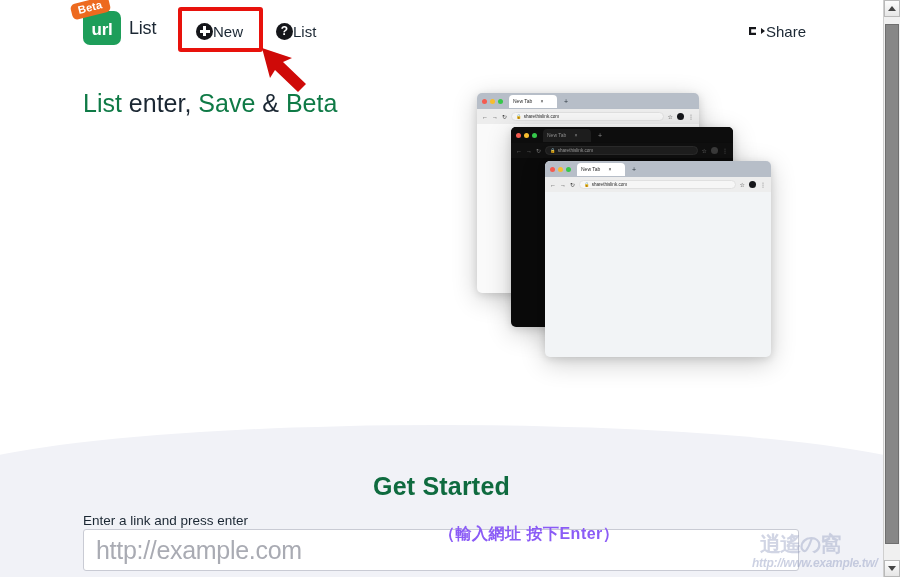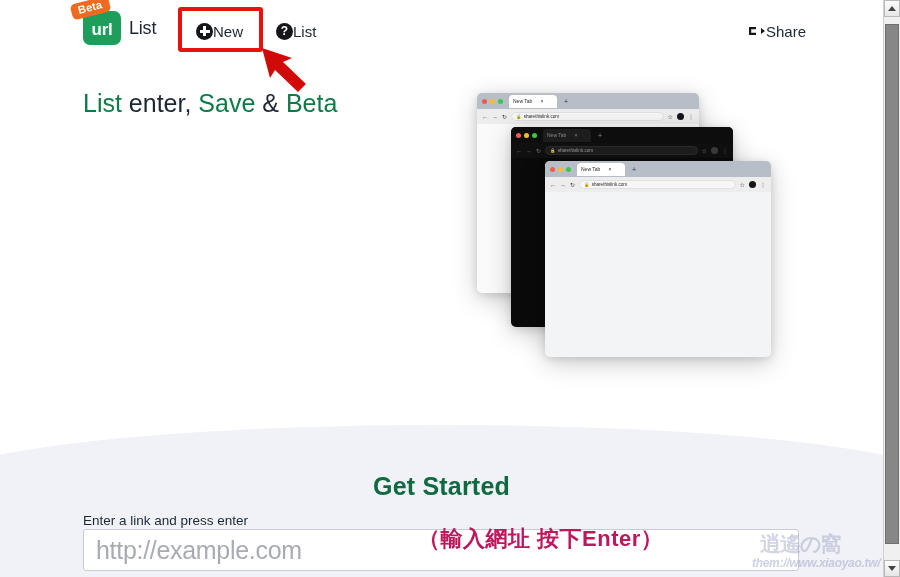--- a/index.html
+++ b/index.html
@@ -265,24 +265,24 @@
     display:flex; align-items:center;
     padding:0 12px;
   }
   #gs-input .ph {
     font-size:25px;
     color:#a9abb3;
     font-weight:normal;
     letter-spacing:-0.3px;
   }
   #gs-annotation {
-    position:absolute; left:418px; top:524px;
-    font-size:22px;
+    position:absolute; left:439px; top:524px;
+    font-size:16px;
     font-weight:bold;
-    color:#be185d;
+    color:#8b5cf6;
     white-space:nowrap;
     letter-spacing:0.5px;
   }
 
   
   #watermark {
     position:absolute; left:752px; top:530px;
     width:140px; height:47px;
     pointer-events:none;
     opacity:0.45;
@@ -480,21 +480,21 @@
       <div id="gs-input">
         <span class="ph">http://example.com</span>
       </div>
     </div>
   </div>
 
   <div id="gs-annotation">（輸入網址 按下Enter）</div>
 
   <div id="watermark">
     <div id="wm-cjk">逍遙の窩</div>
-    <div id="wm-url">them://www.xiaoyao.tw/</div>
+    <div id="wm-url">http://www.example.tw/</div>
   </div>
 
 </div>
 
 <div id="scrollbar">
   <div class="sb-btn" id="sb-up">
     <span class="sb-arrow"></span>
   </div>
   <div id="sb-thumb"></div>
   <div class="sb-btn" id="sb-down">

